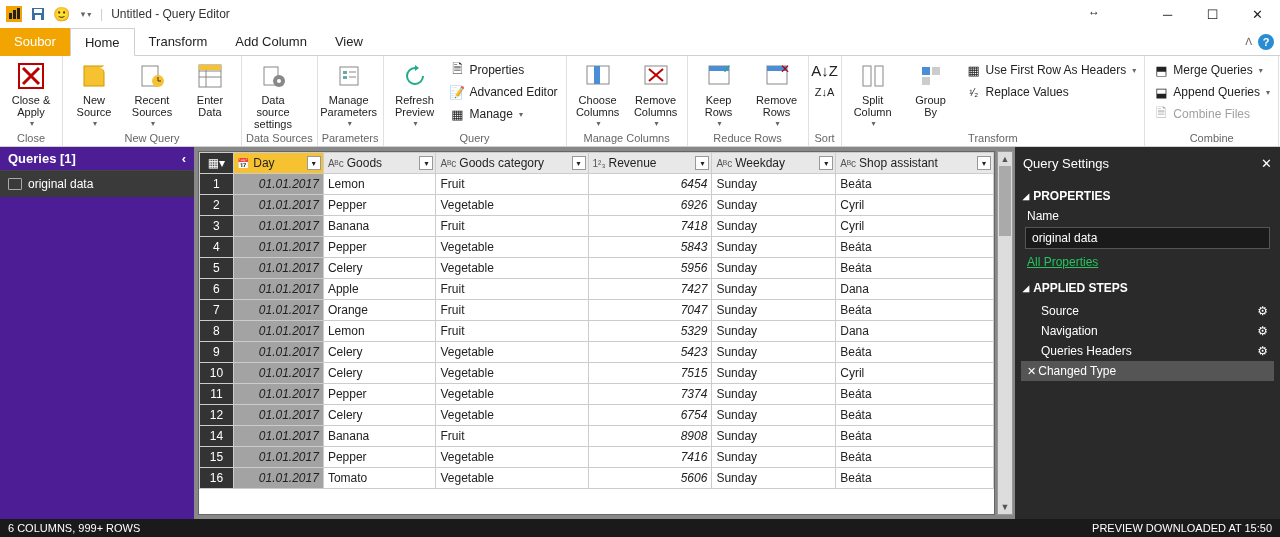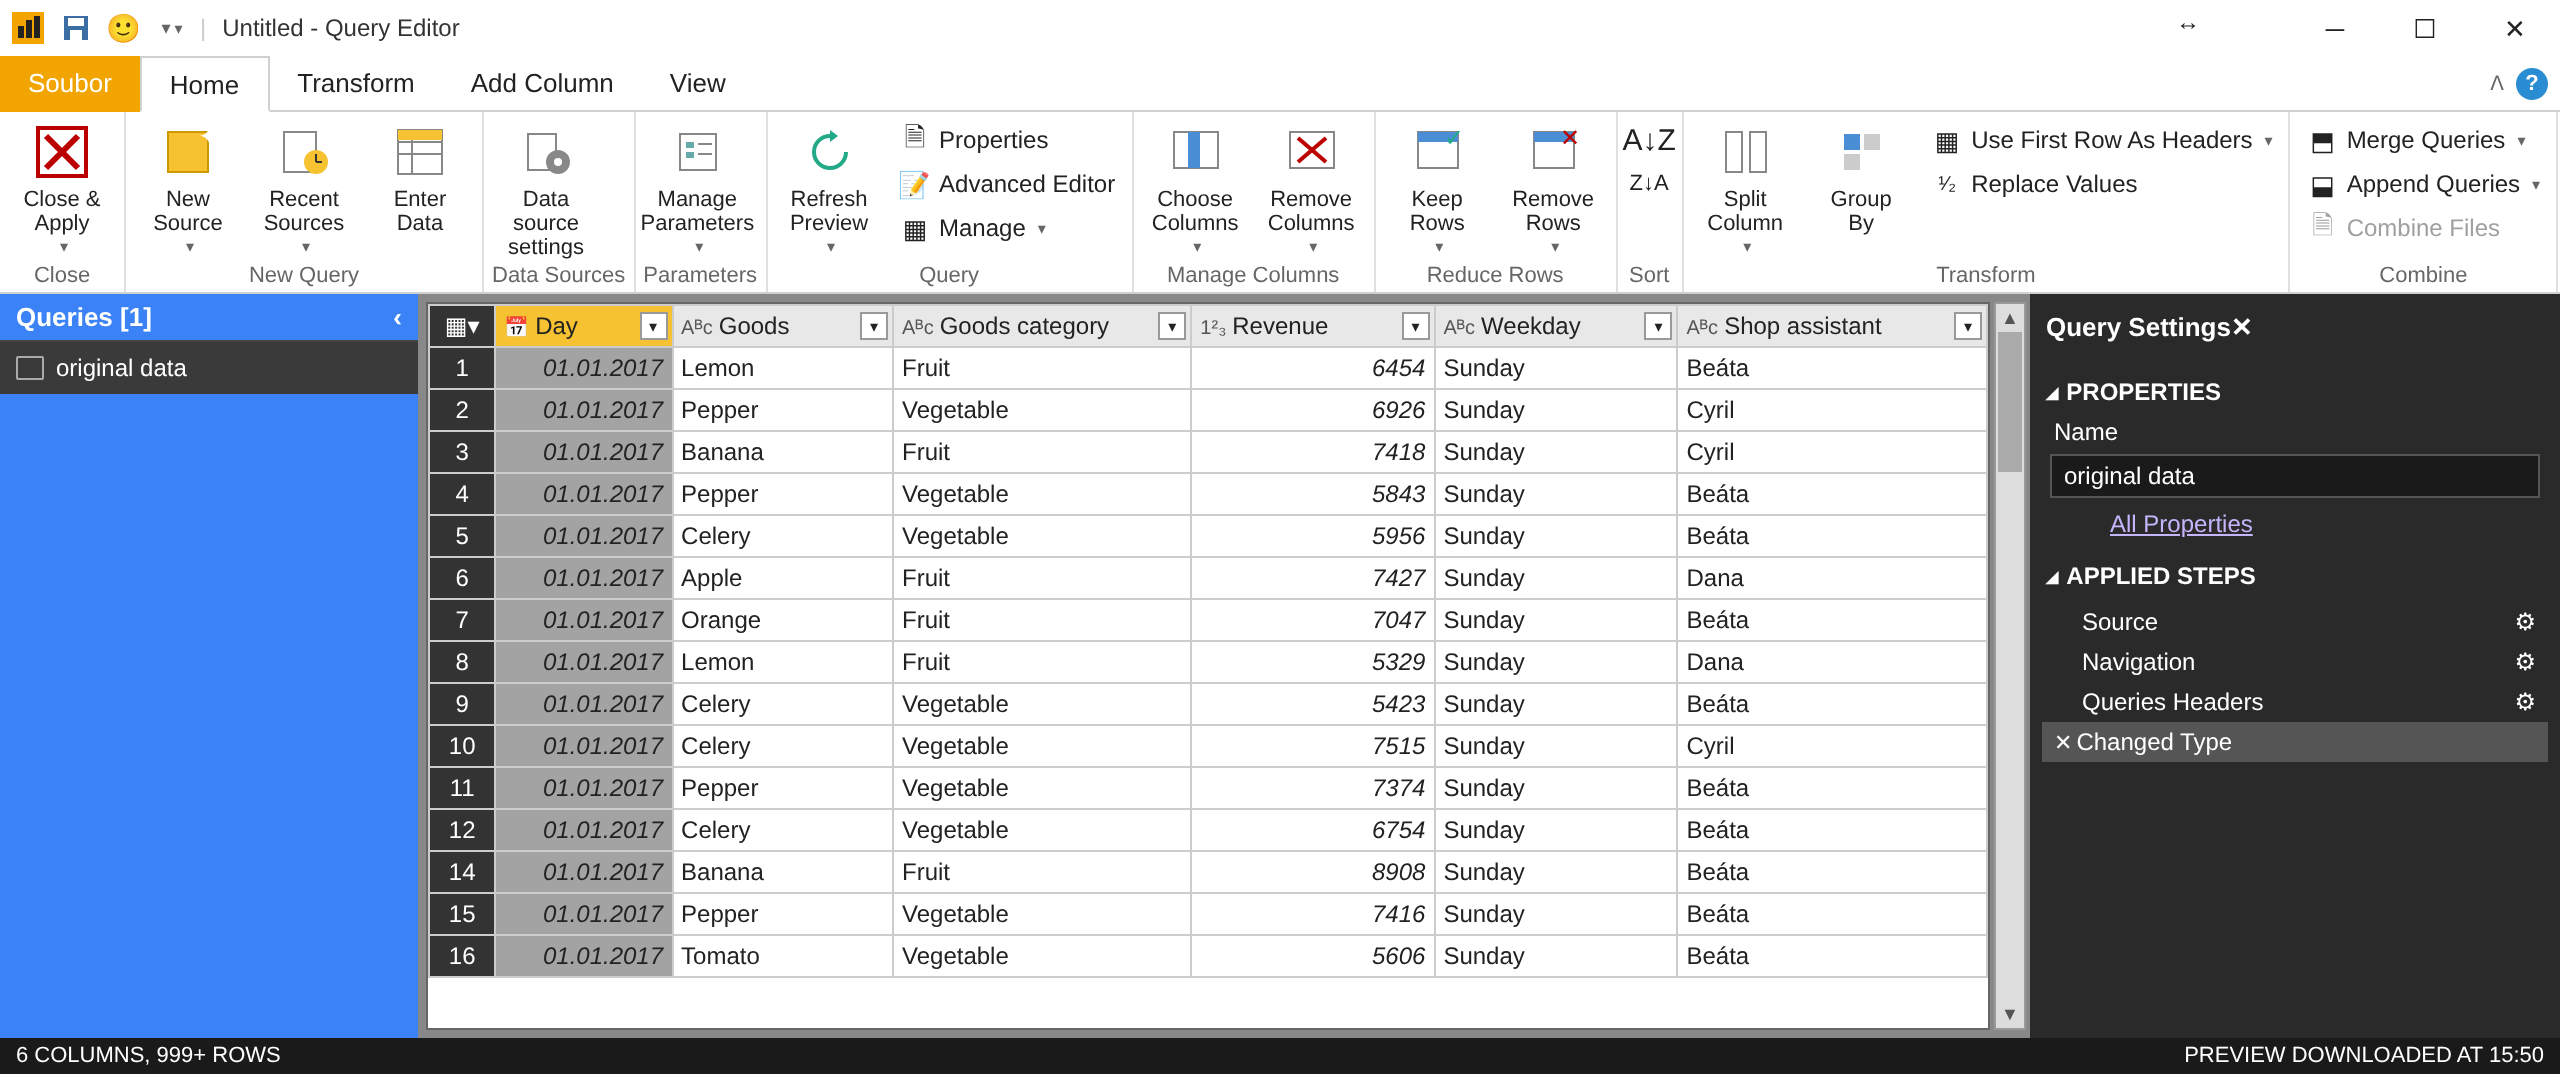--- a/index.html
+++ b/index.html
@@ -22,46 +22,46 @@
 .rgroup-body { display: flex; flex: 1; align-items: flex-start; gap: 4px; }
 .rgroup-label { text-align: center; font-size: 11px; color: #666; padding: 2px 0; }
 .rbtn-big { width: 54px; display: flex; flex-direction: column; align-items: center; text-align: center; font-size: 11px; line-height: 12px; padding-top: 2px; }
 .rbtn-big .icon { width: 32px; height: 32px; margin-bottom: 2px; display: flex; align-items: center; justify-content: center; font-size: 22px; }
 .rbtn-stack { display: flex; flex-direction: column; gap: 2px; padding-top: 2px; }
 .rbtn-small { display: flex; align-items: center; gap: 4px; font-size: 12px; padding: 2px 4px; white-space: nowrap; }
 .rbtn-small.disabled { color: #a0a0a0; }
 .rbtn-small .sicon { width: 16px; height: 16px; display: flex; align-items: center; justify-content: center; font-size: 13px; }
 .caret::after { content: "▾"; font-size: 8px; margin-left: 2px; color: #666; }
 .workspace { display: flex; height: 372px; background: #eee; }
-.queries-pane { width: 209px; background: #3b82f6; color: #fff; display: flex; flex-direction: column; }
+.queries-pane { width: 194px; background: #4c1d95; color: #fff; display: flex; flex-direction: column; }
 .queries-header { height: 24px; display: flex; align-items: center; justify-content: space-between; padding: 0 8px; font-size: 13px; font-weight: 600; border-bottom: 1px solid #444; }
 .query-item { height: 26px; display: flex; align-items: center; gap: 6px; padding: 0 8px; background: #3a3a3a; font-size: 12px; }
 .query-item .qicon { width: 14px; height: 12px; border: 1px solid #aaa; border-radius: 1px; }
 .data-pane { flex: 1; background: #888; position: relative; }
 .table-wrapper { position: absolute; left: 4px; top: 4px; right: 20px; bottom: 4px; background: #fff; border: 1px solid #666; overflow: hidden; }
 .vscroll { position: absolute; right: 2px; top: 4px; bottom: 4px; width: 16px; background: #ddd; border: 1px solid #999; }
 .vscroll .thumb { position: absolute; left: 1px; right: 1px; top: 14px; height: 70px; background: #aaa; }
 .vscroll .arrow { position: absolute; left: 0; right: 0; height: 14px; display: flex; align-items: center; justify-content: center; font-size: 9px; color: #555; }
 .vscroll .up { top: 0; } .vscroll .down { bottom: 0; }
 table { border-collapse: collapse; width: 100%; font-size: 12px; }
 th, td { border: 1px solid #ccc; padding: 2px 4px; height: 21px; white-space: nowrap; overflow: hidden; }
 th { background: #e8e8e8; font-weight: 400; text-align: left; position: relative; }
 th.sel { background: #f7c232; }
 th .colicon { font-size: 10px; color: #555; margin-right: 3px; }
 th .dd { position: absolute; right: 2px; top: 3px; width: 14px; height: 14px; border: 1px solid #999; background: #fff; display: flex; align-items: center; justify-content: center; font-size: 8px; }
 .rownum { background: #333; color: #fff; text-align: center; width: 30px; }
 .daycell { text-align: right; font-style: italic; background: #a3a3a3; width: 80px; }
 .revcell { text-align: right; font-style: italic; width: 90px; }
 .settings-pane { width: 265px; background: #2a2a2a; color: #fff; display: flex; flex-direction: column; font-size: 12px; }
-.settings-header { height: 24px; display: flex; align-items: center; padding: 16px 8px; font-weight: 700; font-size: 13px; }
+.settings-header { height: 24px; display: flex; align-items: center; justify-content: space-between; padding: 16px 8px; font-weight: 400; font-size: 13px; }
 .sect-title { padding: 4px 8px; font-weight: 600; font-size: 12px; display: flex; align-items: center; gap: 4px; }
 .sect-title::before { content: "◢"; font-size: 8px; transform: rotate(0deg); }
 .prop-label { padding: 2px 12px; font-size: 12px; }
 .name-input { margin: 2px 10px 6px; background: #1a1a1a; border: 1px solid #555; color: #fff; padding: 3px 6px; width: calc(100% - 20px); font-size: 12px; }
-.all-props { color: #c4b5fd; text-decoration: underline; padding: 0 12px 8px; font-size: 12px; margin-left: 28px; }
+.all-props { color: #22c55e; text-decoration: underline; padding: 0 12px 8px; font-size: 12px; }
 .steps-list { padding: 2px 6px; }
 .step { display: flex; align-items: center; justify-content: space-between; padding: 3px 6px 3px 20px; font-size: 12px; }
 .step.sel { background: #555; }
 .step .gear { font-size: 12px; }
 .step.sel .xmark { margin-left: -14px; margin-right: 2px; font-size: 11px; }
 .statusbar { height: 18px; background: #1a1a1a; color: #fff; display: flex; align-items: center; justify-content: space-between; padding: 0 8px; font-size: 11px; }
 svg { display: block; }
 </style>
 </head>
 <body>

